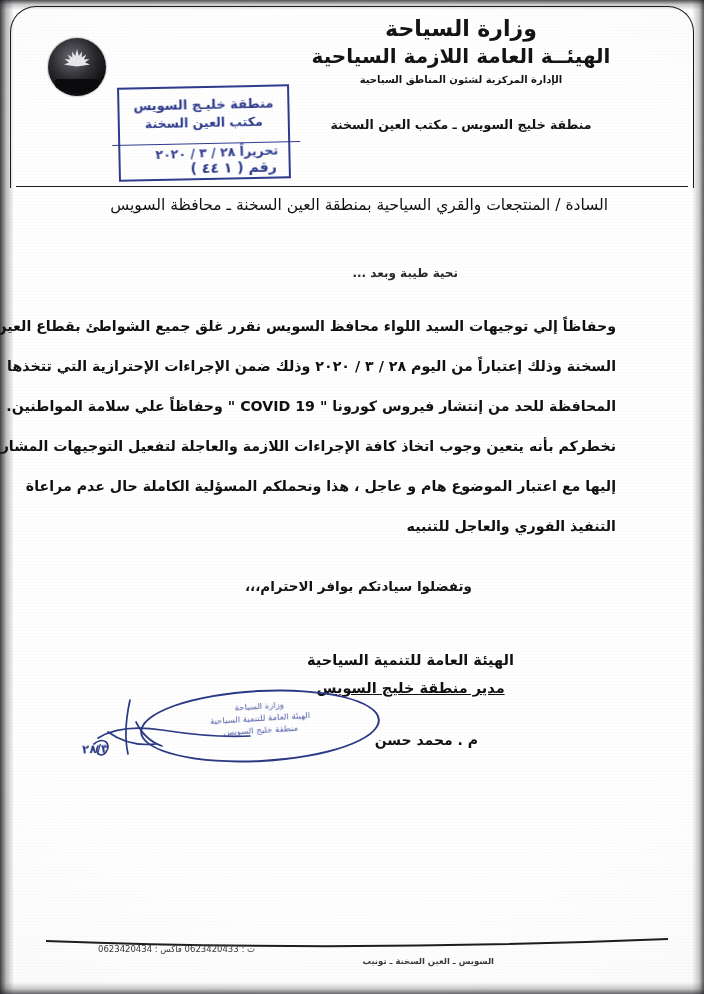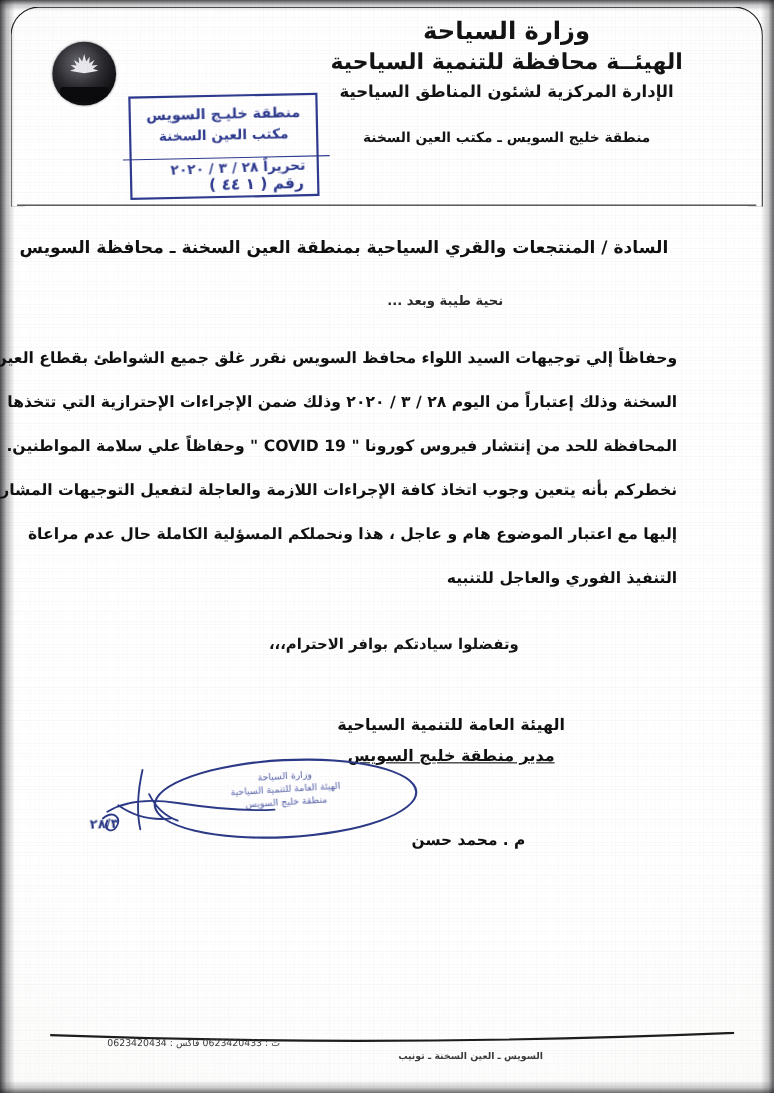--- a/index.html
+++ b/index.html
@@ -106,21 +106,21 @@
   #authority-title {
     right: 28px; top: 44px;
     width: 430px;
     font-size: 20px;
     letter-spacing: 1px;
     filter: blur(.15px);
   }
   #department-line {
     right: 28px; top: 74px;
     width: 430px;
-    font-size: 15px;
+    font-size: 10px;
     filter: blur(.2px);
   }
   #region-line {
     right: 28px; top: 93px;
     width: 430px;
     font-size: 12.5px;
     filter: blur(.2px);
     margin-top: 24px;
   }
 
@@ -173,23 +173,23 @@
     font-size: 14px;
     font-weight: 700;
     letter-spacing: 2px;
     white-space: nowrap;
     filter: blur(.2px);
   }
 
   
   #recipient-line {
     position: absolute;
-    right: 96px; top: 216px;
+    right: 96px; top: 196px;
     font-size: 15.5px;
-    font-weight: 700;
+    font-weight: 400;
     color: #111;
     white-space: nowrap;
     filter: blur(.18px);
   }
   #greeting-line {
     position: absolute;
     right: 246px; top: 266px;
     font-size: 12px;
     font-weight: 700;
     color: #2a2a2a;
@@ -240,21 +240,21 @@
     white-space: nowrap;
   }
   #sig-role {
     font-size: 14.5px;
     margin-top: 12px;
     white-space: nowrap;
     text-decoration: underline;
   }
   #sig-name {
     position: absolute;
-    right: 226px; top: 756px;
+    right: 226px; top: 732px;
     font-size: 14px;
     font-weight: 700;
     color: #111;
     white-space: nowrap;
     filter: blur(.2px);
   }
 
   
   #oval-stamp {
     position: absolute;
@@ -349,21 +349,21 @@
   <div id="frame-divider"></div>
 
   <div id="emblem">
     <svg id="emblem-bird" viewBox="0 0 30 26" xmlns="http://www.w3.org/2000/svg">
       <path d="M15 1 L13.2 8 L10 3.5 L10.4 9.4 L5.6 6.6 L8.2 11.6 L2.6 11 L7 14.6 L2 16.4 L8 17.4 L15 18.6 L22 17.4 L28 16.4 L23 14.6 L27.4 11 L21.8 11.6 L24.4 6.6 L19.6 9.4 L20 3.5 L16.8 8 Z" fill="#e8e8ec"></path>
     </svg>
     <div id="emblem-base"></div>
   </div>
 
   <div class="hdr" id="ministry-title">وزارة السياحة</div>
-  <div class="hdr" id="authority-title">الهيئــة محافظة للتنمية السياحية</div>
+  <div class="hdr" id="authority-title">الهيئــة العامة اللازمة السياحية</div>
   <div class="hdr" id="department-line">الإدارة المركزية لشئون المناطق السياحية</div>
   <div class="hdr" id="region-line">منطقة خليج السويس ـ مكتب العين السخنة</div>
 
   <div id="registry-stamp">
     <div class="stamp-line" id="stamp-region">منطقة خليـج السويس</div>
     <div class="stamp-line" id="stamp-office">مكتب العين السخنة</div>
     <div id="stamp-rule"></div>
     <div id="stamp-date">
       <span>تحريراً</span>
       <span>٢٨ / ٣ / ٢٠٢٠</span>

